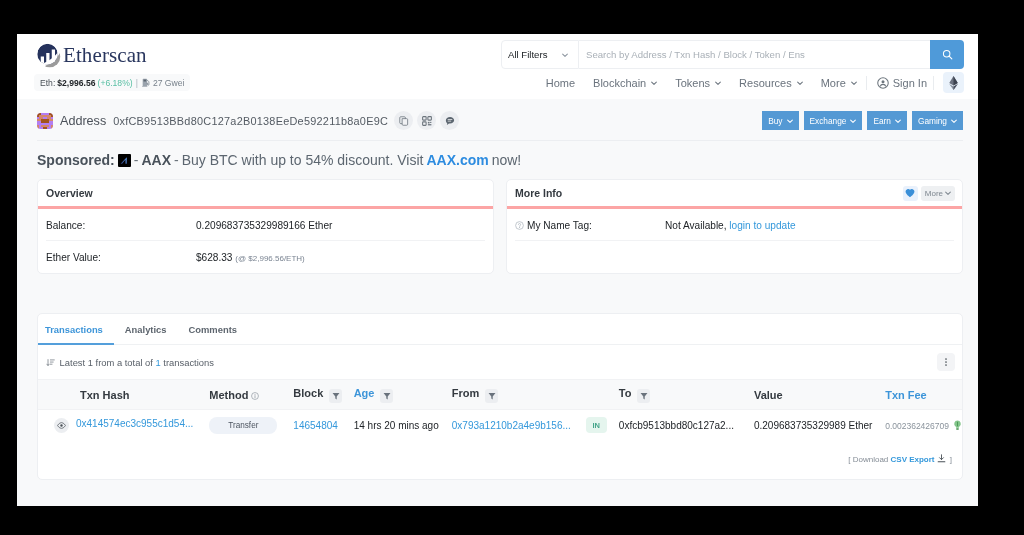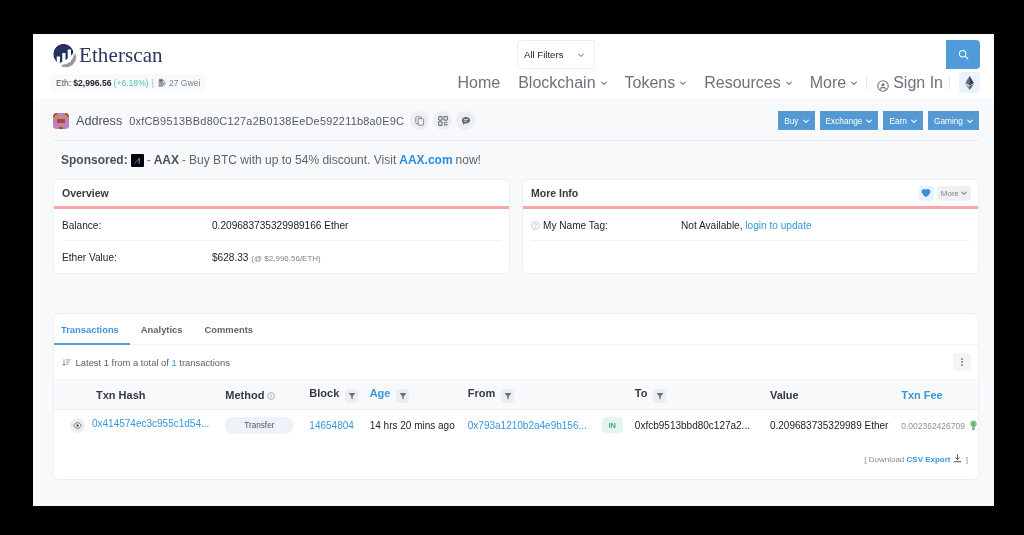--- a/index.html
+++ b/index.html
@@ -1,18 +1,18 @@
 <!DOCTYPE html>
 <html><head>
 <meta charset="utf-8">
 <style>
   * { box-sizing: border-box; margin:0; padding:0; }
   html,body { width:1024px; height:535px; overflow:hidden; background:#000; }
   body { font-family:"Liberation Sans", sans-serif; -webkit-font-smoothing:antialiased; }
-  .page { position:absolute; left:33px; top:34px; width:961px; height:472px; background:#f8f9fa; overflow:hidden; }
+  .page { position:absolute; left:17px; top:34px; width:961px; height:472px; background:#f8f9fa; overflow:hidden; }
   
   th.col0 { padding-left:42px; width:130px;}
   td.col0 { padding-left:16px; width:130px;}
   th.col1 { padding-left:16px; width:66px;}
   td.col1 { padding-left:16px; width:66px;}
   .col2 { padding-left:16px; width:78px;}
   .col3 { padding-left:0px; width:100px;}
   .col4 { padding-left:0px; width:136px;}
   .col5 { padding-left:0px; width:35px; }
   .col6 { padding-left:0px; width:138px;}
@@ -33,41 +33,41 @@
   .gwei { color:#77818b; }
 
   .search-row { position:absolute; left:484px; top:6px; display:flex; height:29px; width:463px; }
   .filters { width:78px; border:1px solid #edeff2; border-right:1px solid #edeff2; border-radius:4px 0 0 4px;
              display:flex; align-items:center; justify-content:space-between; padding:0 10px 0 6px;
              font-size:9.6px; color:#212529; background:#fff;}
   .searchbox { width:351px; border-top:1px solid #edeff2; border-bottom:1px solid #edeff2; background:#fff;
                display:flex; align-items:center; padding-left:7px; font-size:9.6px; color:#a9b0b7; }
   .searchbtn { position:absolute; left:429px; top:0; width:34px; height:29px; background:#4f9ad9; display:flex; align-items:center; justify-content:center; border-radius:0 4px 4px 0;}
 
-  .nav { position:absolute; right:14px; top:38px; display:flex; align-items:center; gap:0; font-size:16px; color:#6a737d; }
+  .nav { position:absolute; right:14px; top:38px; display:flex; align-items:center; gap:0; font-size:11px; color:#6a737d; }
   .nav-item { display:flex; align-items:center; gap:5px; padding:0 9px; cursor:pointer; }
   .nav-sep { width:1px; height:14px; background:#e9ecef; margin:0 0;}
   .signin { display:flex; align-items:flex-end; gap:4px; padding:0 6px 0 10px; }
   .eth-btn { width:21px; height:21px; background:#eaf2fb; border-radius:4px; display:flex; align-items:center; justify-content:center; margin-left:9px;}
 
   
   .addr-row { position:relative; height:42px; }
   .addr-row:after { content:""; position:absolute; left:20px; right:15px; bottom:0; height:1px; background:#eceef1;}
   .addr-left { position:absolute; left:20px; top:12px; display:flex; align-items:center; gap:7px; }
   .blockie { width:16px; height:16px; border-radius:4px; display:block; }
   .addr-title { font-size:12.6px; color:#4b5159; font-weight:normal; }
   .addr-hash { font-size:10.9px; color:#545b63; letter-spacing:.25px; }
   .icon-btns { display:flex; gap:4px; margin-left:-1px; }
   .circ { width:19px; height:19px; border-radius:50%; background:#eceef1; display:flex; align-items:center; justify-content:center; }
   .addr-actions { position:absolute; right:15px; top:12px; display:flex; gap:5px; }
   .bluebtn { height:19px; background:#5499d4; border-radius:0; color:#fff; font-size:8.3px; display:flex;
              align-items:center; gap:4px; padding:0 6px; }
 
   
-  .sponsor { position:relative; height:38px; font-size:12px; color:#5c6670; display:flex; align-items:center; padding-left:28px; gap:3px;}
+  .sponsor { position:relative; height:38px; font-size:14px; color:#5c6670; display:flex; align-items:center; padding-left:20px; gap:3px;}
   .sponsor b { font-weight:bold; color:#49525b;}
   .sponsor .aax-logo { width:13px; height:13px; background:#000; display:flex; align-items:center; justify-content:center; border-radius:1px; margin:0 0px;}
   .sponsor a { color:#2d8ce0; text-decoration:none; font-weight:bold;}
   .sponsor .mut { color:#6c757d;}
 
   
   .cards { display:flex; gap:12px; padding:0 15px 0 20px; }
   .card { background:#fff; border:1px solid #edeff2; border-radius:5px; flex:1; }
   .card-head { height:29px; display:flex; align-items:center; justify-content:space-between;
                padding:0 7px 0 8px; border-bottom:3px solid #fca5a5; font-size:10.5px; font-weight:bold; color:#343a40;}
@@ -145,20 +145,23 @@
       <span class="gwei">27 Gwei</span>
     </div>
 
     <div class="search-row">
       <div class="filters">
         <span>All Filters</span>
       <svg class="caret" style="color:#8b949e" width="6" height="6" viewBox="0 0 10 10">
             <path d="M1.1 3.6L5 7.3 8.9 3.6" fill="none" stroke="currentColor" stroke-width="1.7" stroke-linecap="round" stroke-linejoin="round"></path>
           </svg>
         </div>
+      <div class="searchbox">
+        <span>Search by Address / Txn Hash / Block / Token / Ens</span>
+      </div>
       <div class="searchbtn">
           <svg width="11" height="11" viewBox="0 0 16 16">
             <circle cx="6.8" cy="6.8" r="4.7" fill="none" stroke="#fff" stroke-width="1.5"></circle>
             <path d="M10.3 10.3l4 4" stroke="#fff" stroke-width="1.7" stroke-linecap="round"></path>
           </svg>
         </div>
     </div>
 
     <div class="nav">
         <div class="nav-item">

